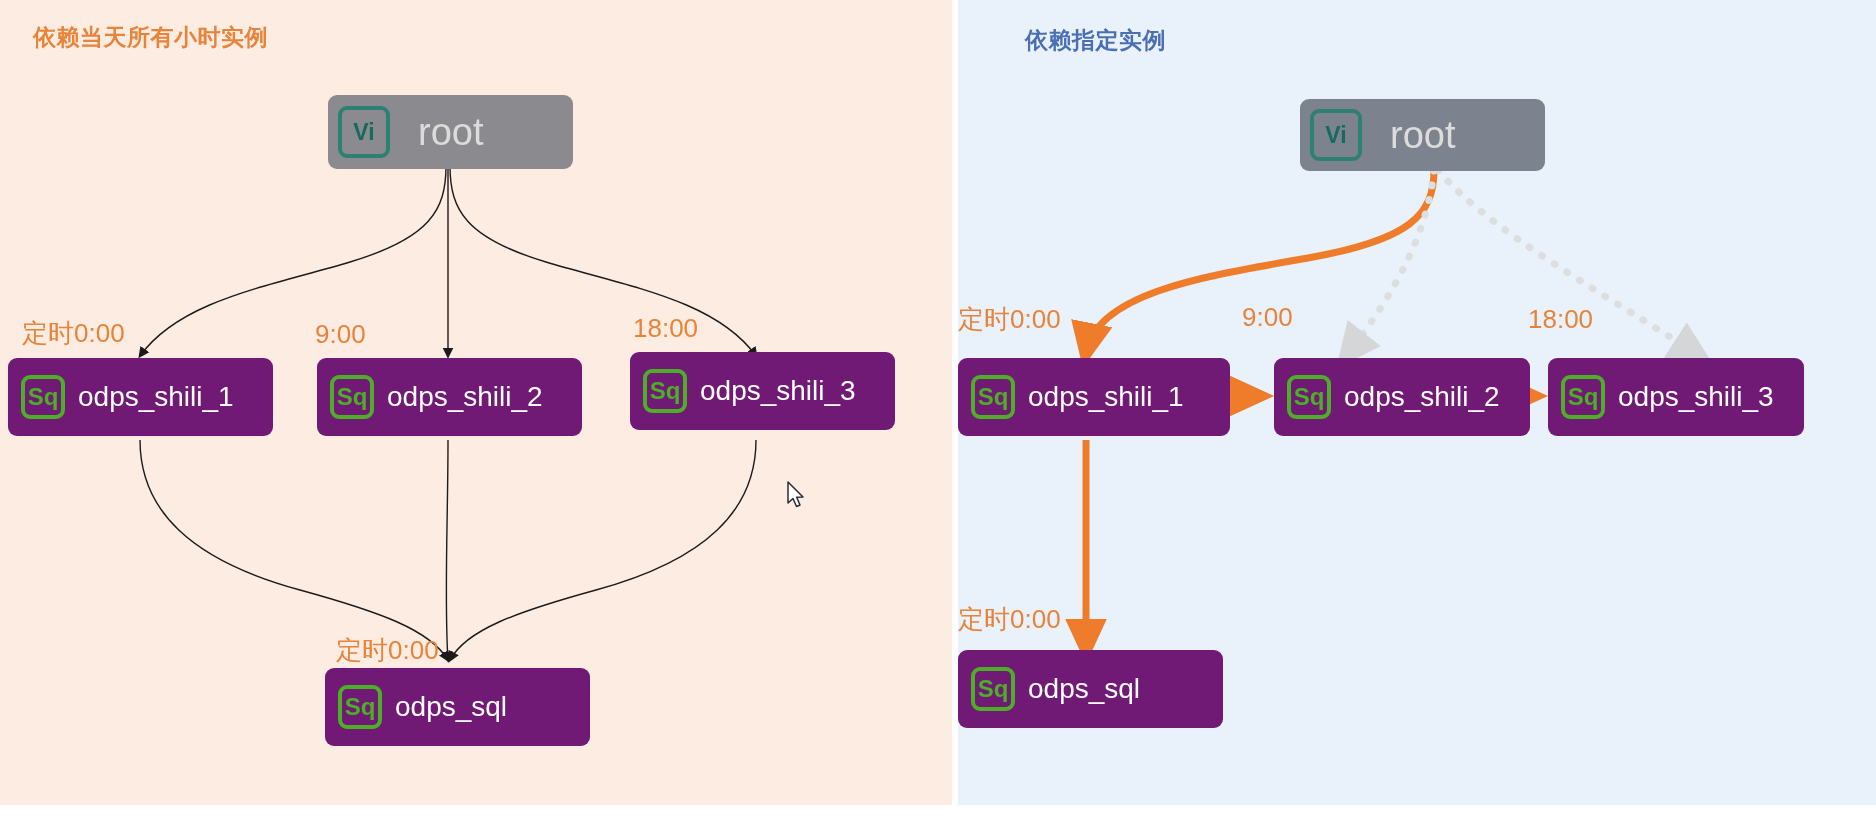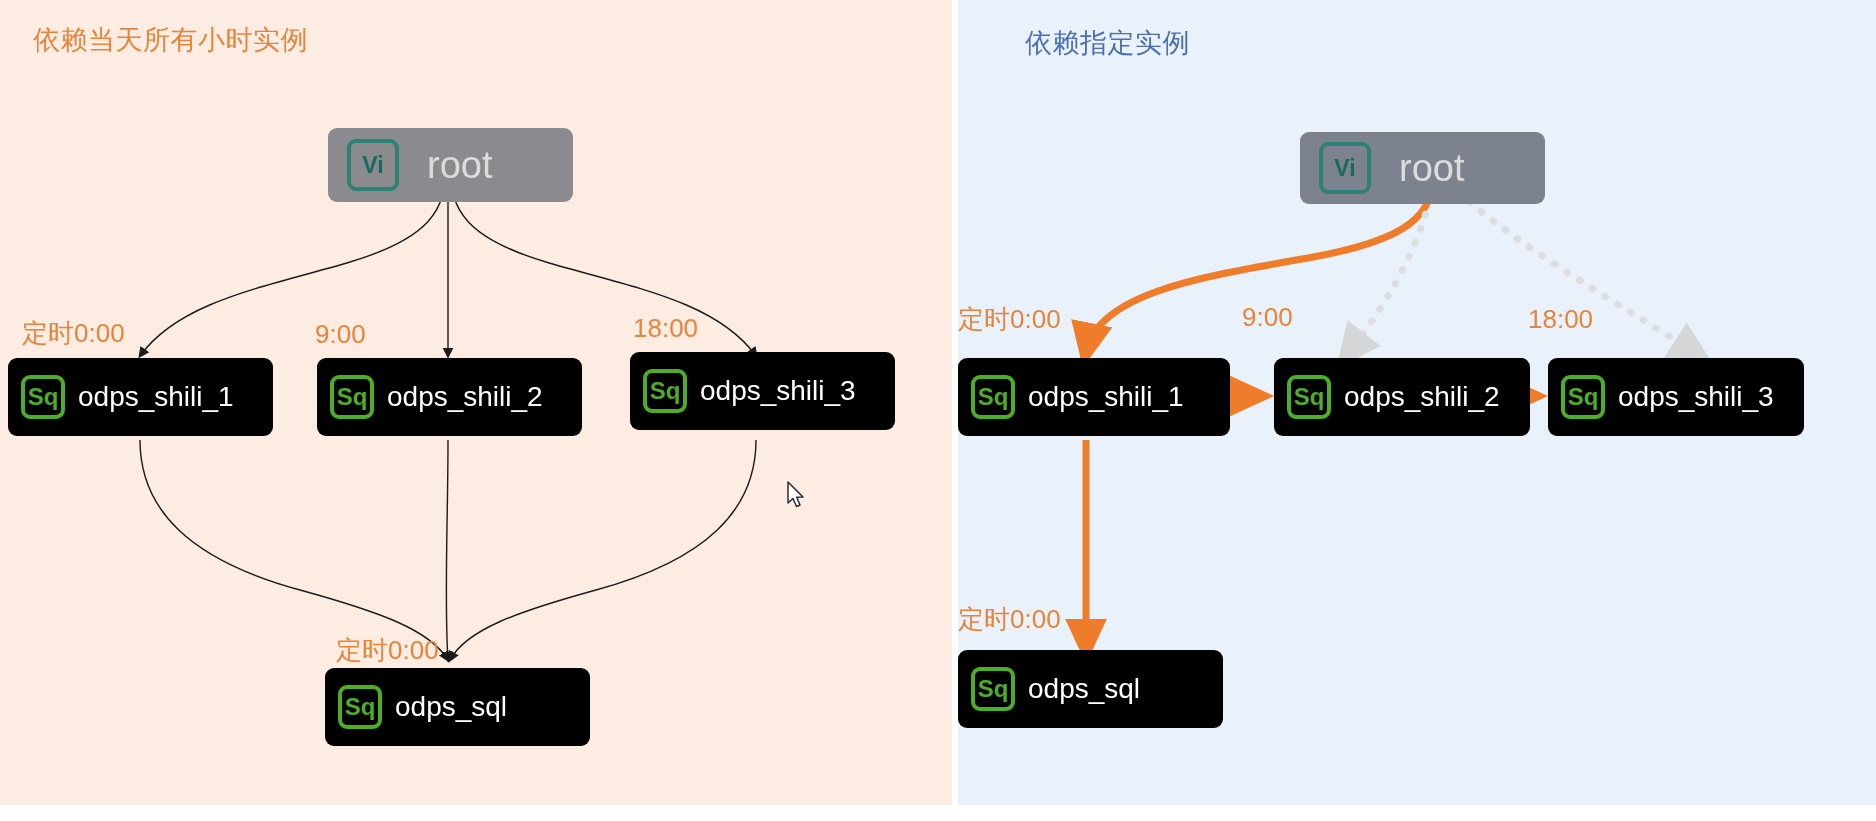--- a/index.html
+++ b/index.html
@@ -28,22 +28,22 @@
     width: 952px;
     background: #fcece2;
   }
   #panel-right {
     left: 958px;
     width: 918px;
     background: #e9f1fa;
   }
   .panel-title {
     position: absolute;
-    font-size: 27px;
-    font-weight: normal;
+    font-size: 23px;
+    font-weight: bold;
     letter-spacing: 0.5px;
     white-space: nowrap;
   }
   #title-left {
     left: 33px;
     top: 22px;
     color: #e8833a;
   }
   #title-right {
     left: 67px;
@@ -62,28 +62,27 @@
   
   .node {
     position: absolute;
     display: flex;
     align-items: center;
     border-radius: 9px;
     box-sizing: border-box;
   }
   .node-root {
     background: #8b8b8f;
-    padding: 0 26px 0 19px;
-    margin-top: 33px;
+    padding: 0 26px 0 10px;
   }
   #panel-right .node-root {
     background: #7c838f;
   }
   .node-task {
-    background: #000000;
+    background: #701a75;
     padding: 0 20px 0 13px;
   }
   .badge {
     display: flex;
     align-items: center;
     justify-content: center;
     box-sizing: border-box;
     font-weight: bold;
     border-radius: 9px;
     flex: none;

